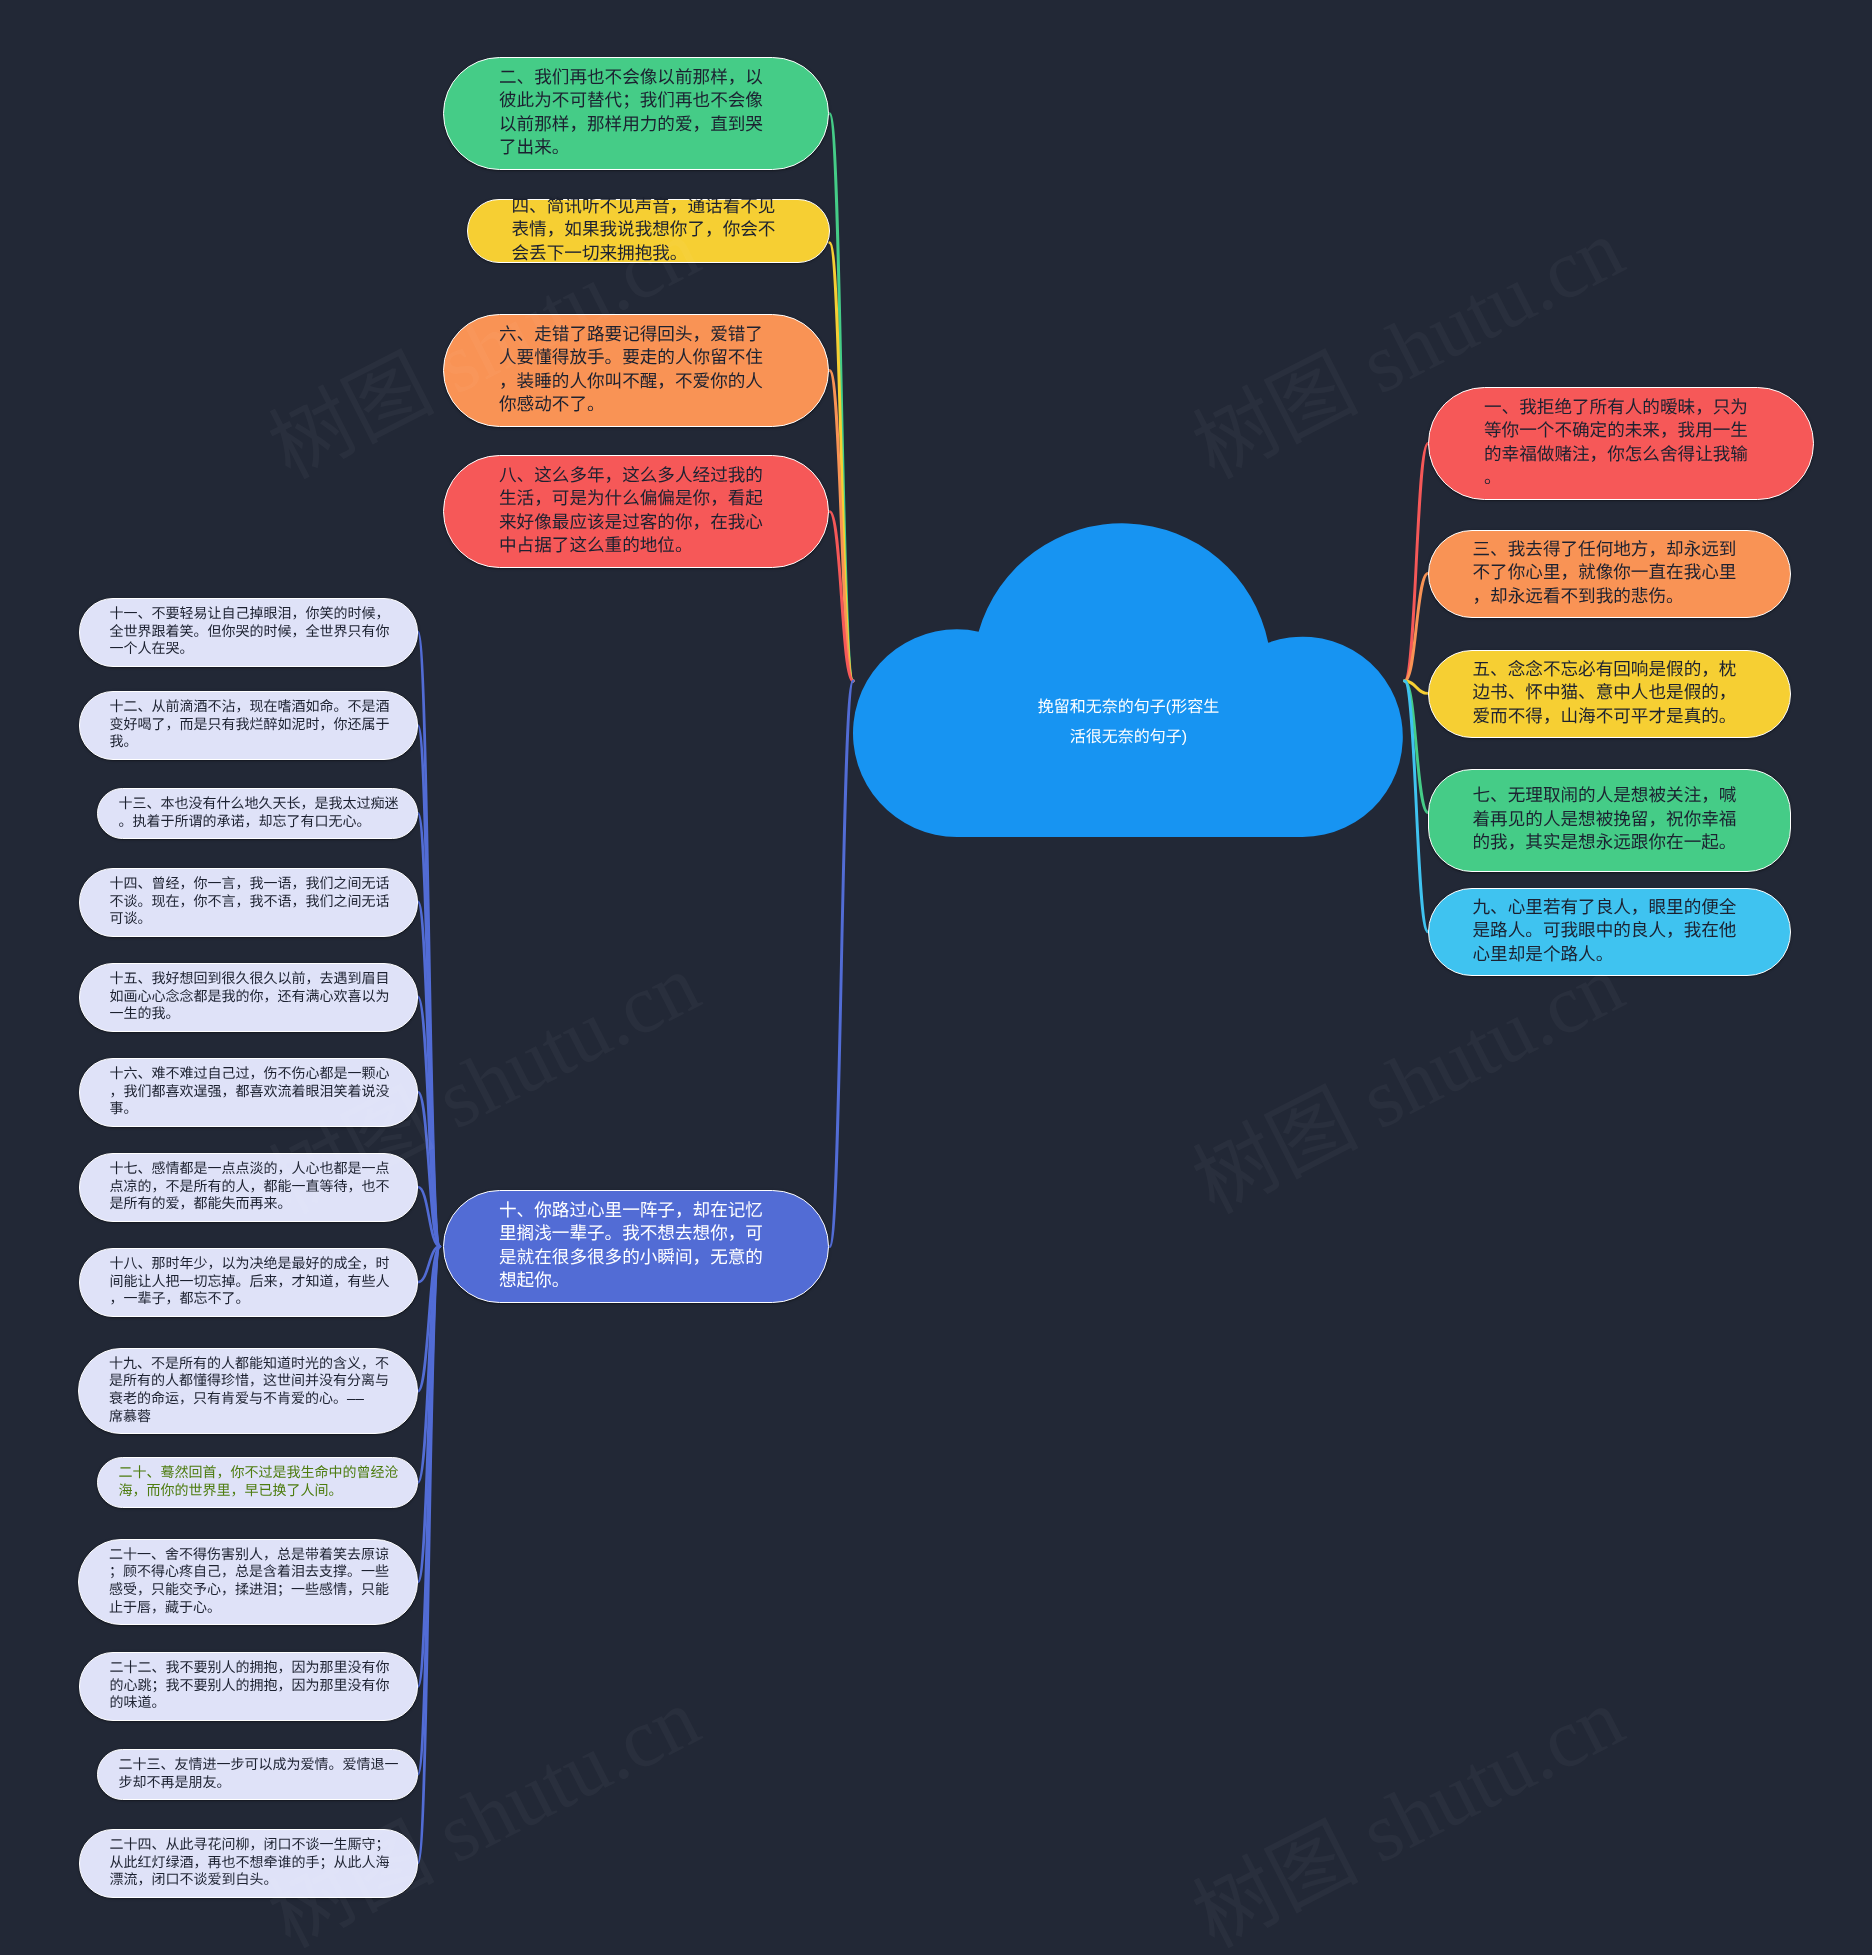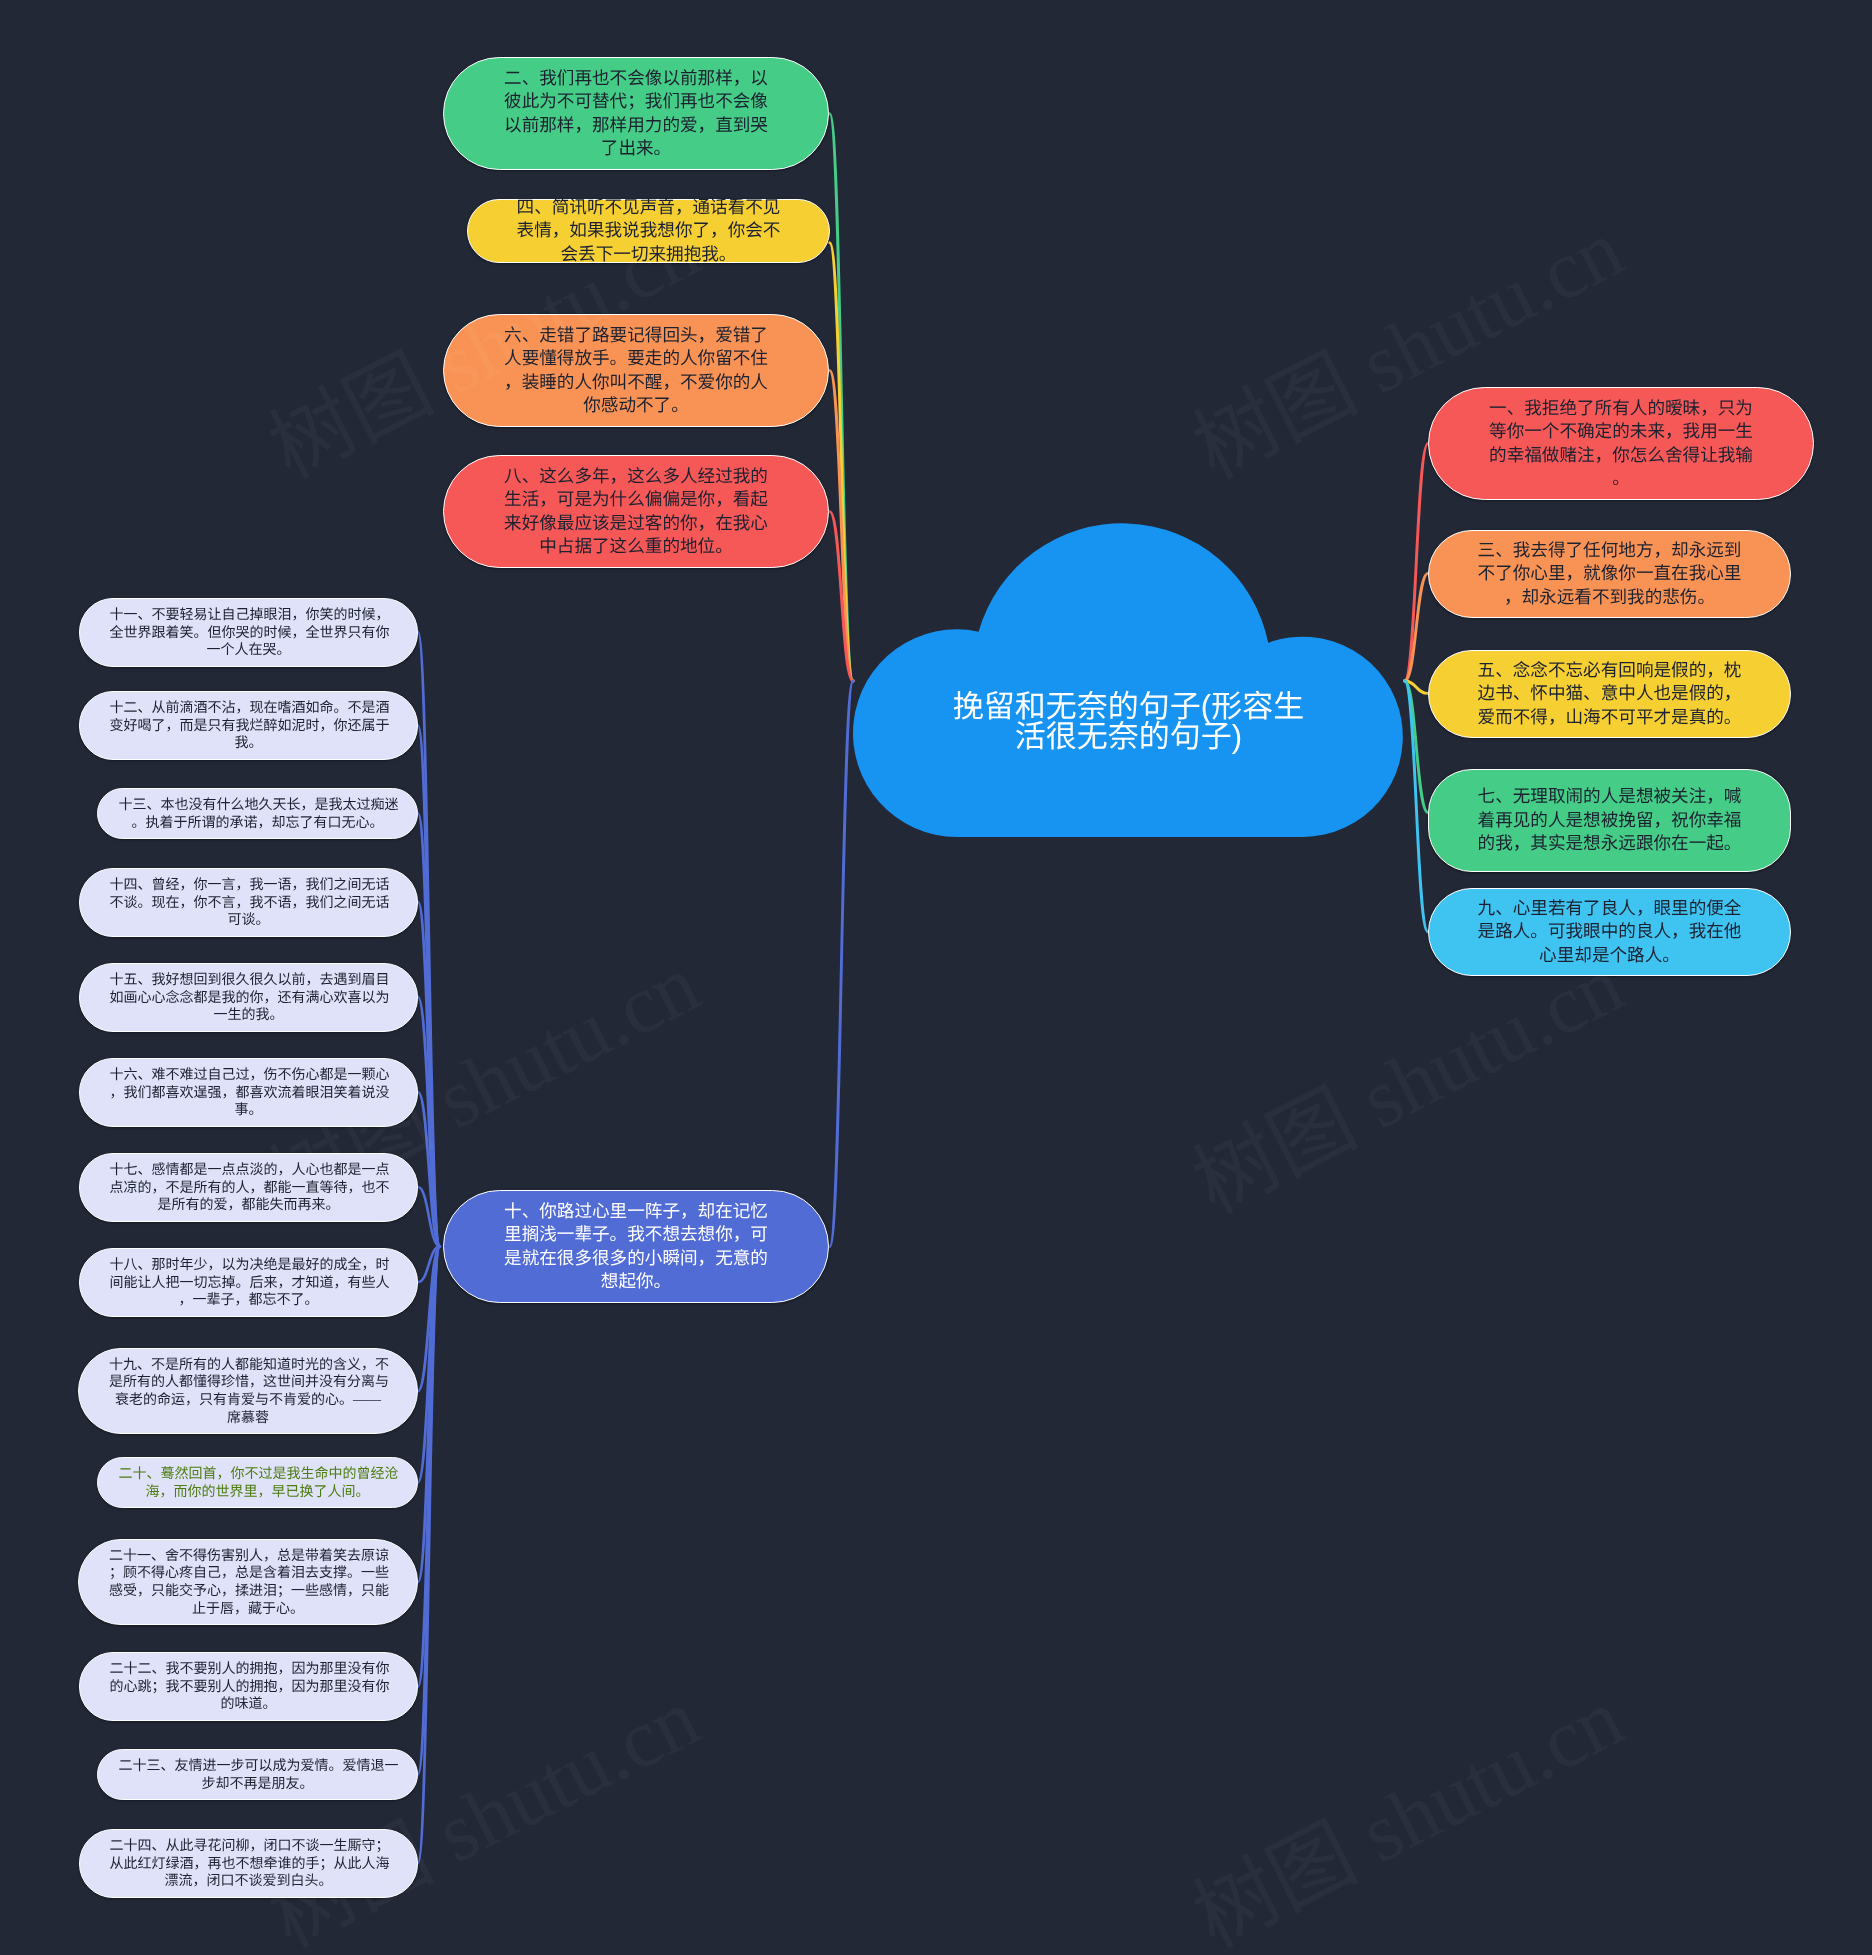--- a/index.html
+++ b/index.html
@@ -28,36 +28,36 @@
   
   #nodes-layer{position:absolute;left:0;top:0;width:1873px;height:1955px;z-index:3;}
   .node{
     position:absolute;box-sizing:border-box;
     border:1.5px solid #ffffff;
     display:flex;align-items:center;justify-content:center;
     box-shadow:0 0.7px 2.2px rgba(0,0,0,0.5);
   }
   .node-text{
     margin:16px;
-    font-family:Liberation Serif, serif;
-    text-align:center;
+    font-family:Liberation Mono, monospace;
+    text-align:left;
     white-space:nowrap;
   }
   .node-line{display:block;}
   .node.lvl1 .node-text{font-size:17.6px;line-height:23.4px;}
   .node.lvl2 .node-text{font-size:14px;line-height:17.6px;}
 
   
   #root-node{position:absolute;z-index:3;}
   #root-node svg{display:block;overflow:visible;}
   .root-label{
     position:absolute;
     text-align:center;color:#ffffff;
     font-family:"Liberation Sans",sans-serif;
-    font-size:31px;line-height:30px;
+    font-size:16px;line-height:30px;
     white-space:nowrap;
   }
   .root-line{display:block;}
 </style>
 </head>
 <body>
 
 <div id="stage">
   <div id="watermark-layer">
       <div class="watermark-text" style="left: 246px; top: 394px; font-size: 83px; opacity: 0.03; color: rgb(255, 255, 255); transform: rotate(-27deg);">树图 shutu.cn</div>

